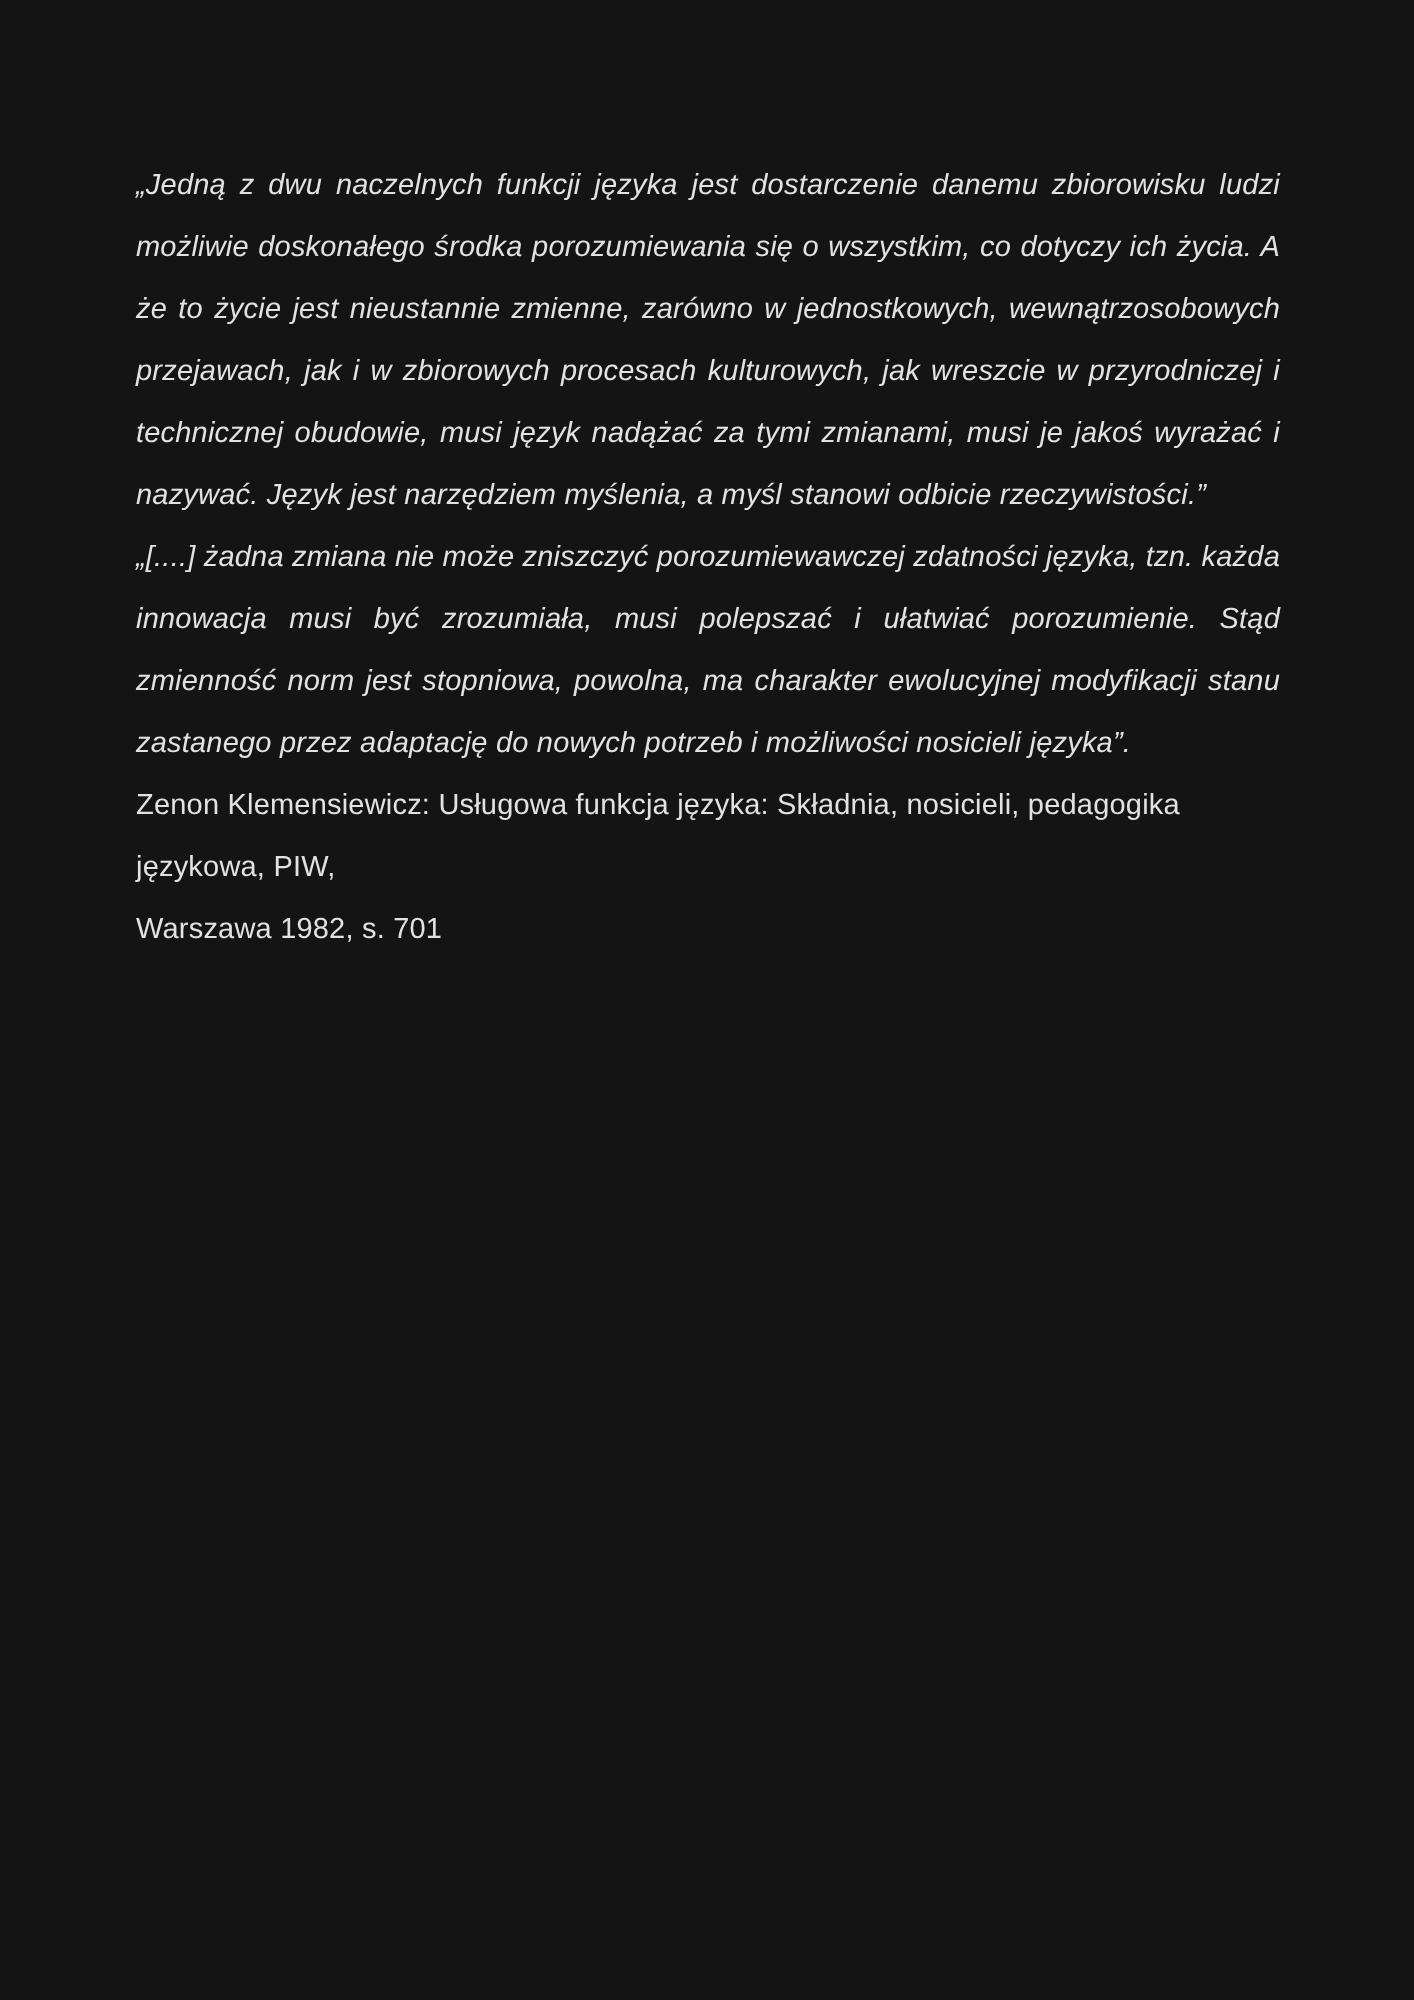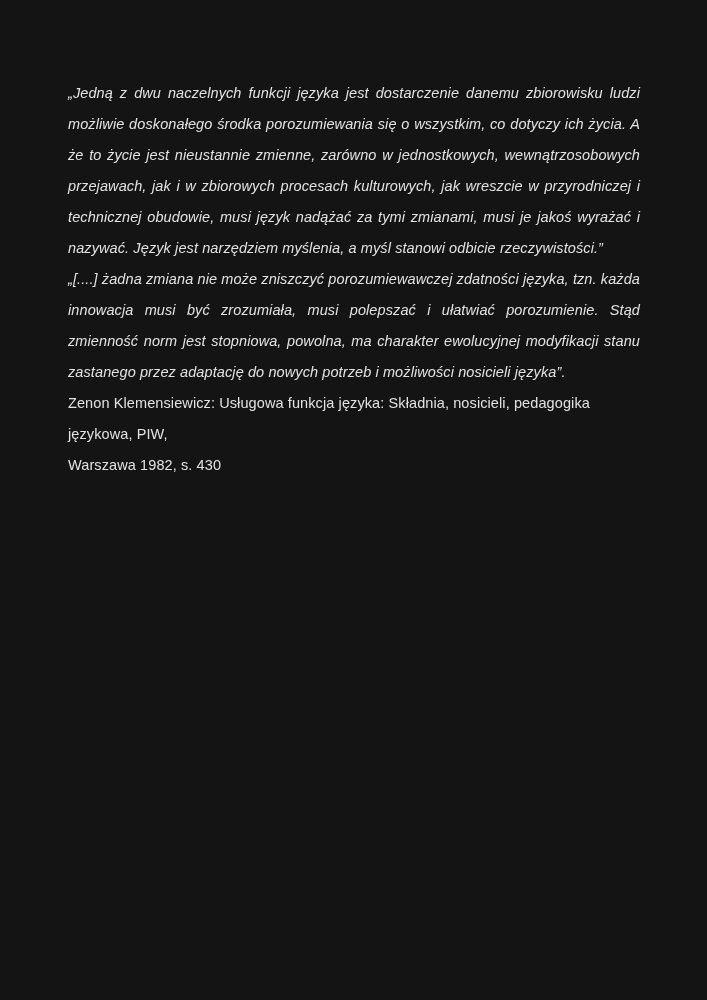--- a/index.html
+++ b/index.html
@@ -42,15 +42,15 @@
   }
 </style>
 </head>
 <body>
 
 <div class="page">
   <div class="text-block">
     <p class="quote-para">„Jedną z dwu naczelnych funkcji języka jest dostarczenie danemu zbiorowisku ludzi możliwie doskonałego środka porozumiewania się o wszystkim, co dotyczy ich życia. A że to życie jest nieustannie zmienne, zarówno w jednostkowych, wewnątrzosobowych przejawach, jak i w zbiorowych procesach kulturowych, jak wreszcie w przyrodniczej i technicznej obudowie, musi język nadążać za tymi zmianami, musi je jakoś wyrażać i nazywać. Język jest narzędziem myślenia, a myśl stanowi odbicie rzeczywistości.”</p>
     <p class="quote-para">„[....] żadna zmiana nie może zniszczyć porozumiewawczej zdatności języka, tzn. każda innowacja musi być zrozumiała, musi polepszać i ułatwiać porozumienie. Stąd zmienność norm jest stopniowa, powolna, ma charakter ewolucyjnej modyfikacji stanu zastanego przez adaptację do nowych potrzeb i możliwości nosicieli języka”.</p>
     <p class="citation-para">Zenon Klemensiewicz: Usługowa funkcja języka:  Składnia, nosicieli, pedagogika językowa, PIW,</p>
-    <p class="citation-para">Warszawa 1982, s. 430</p>
+    <p class="citation-para">Warszawa 1982, s. 701</p>
   </div>
 </div>
 
 </body></html>

